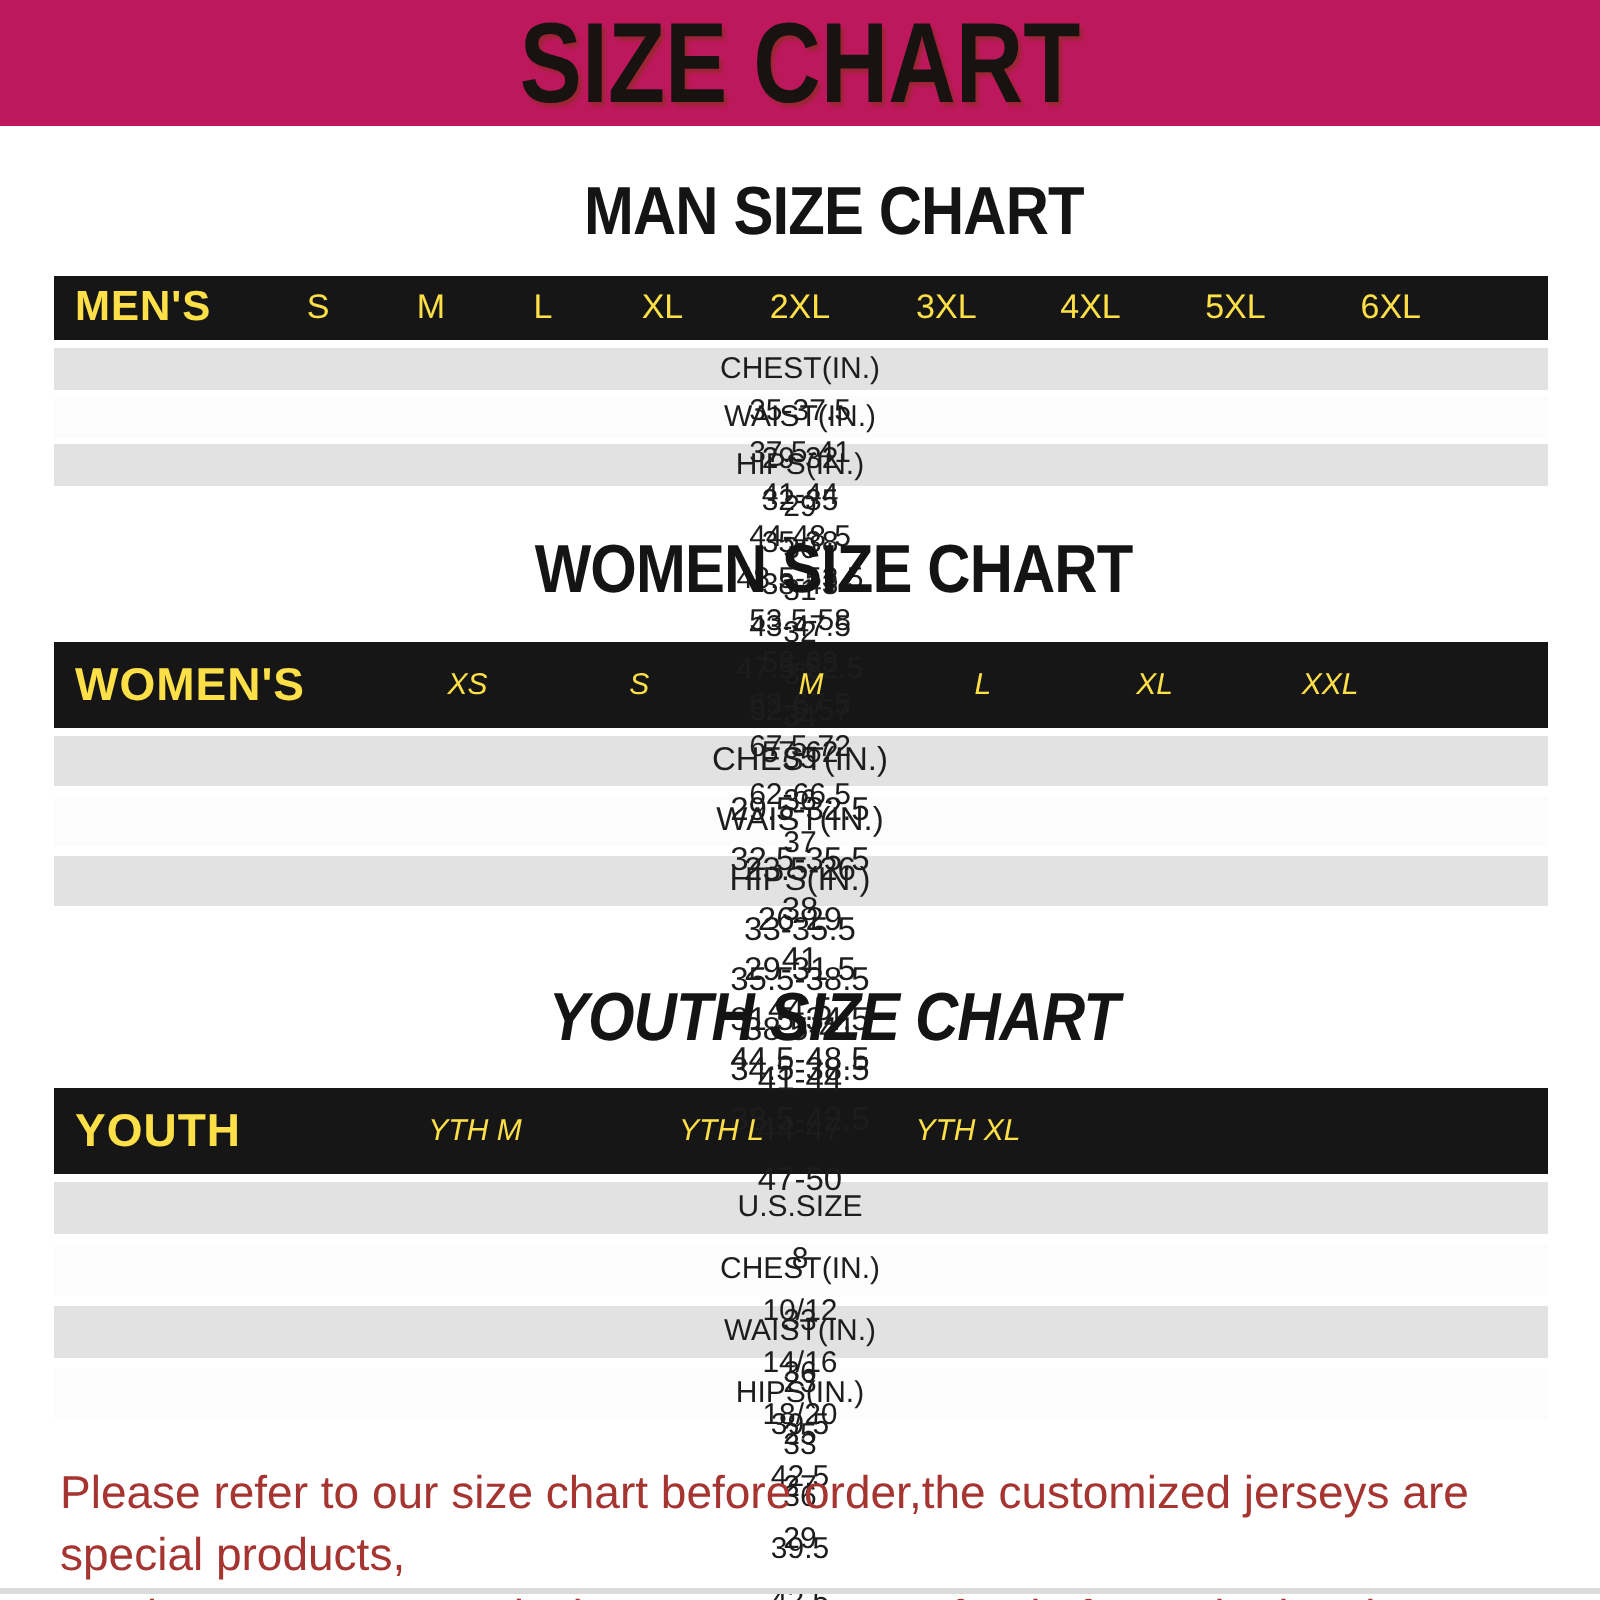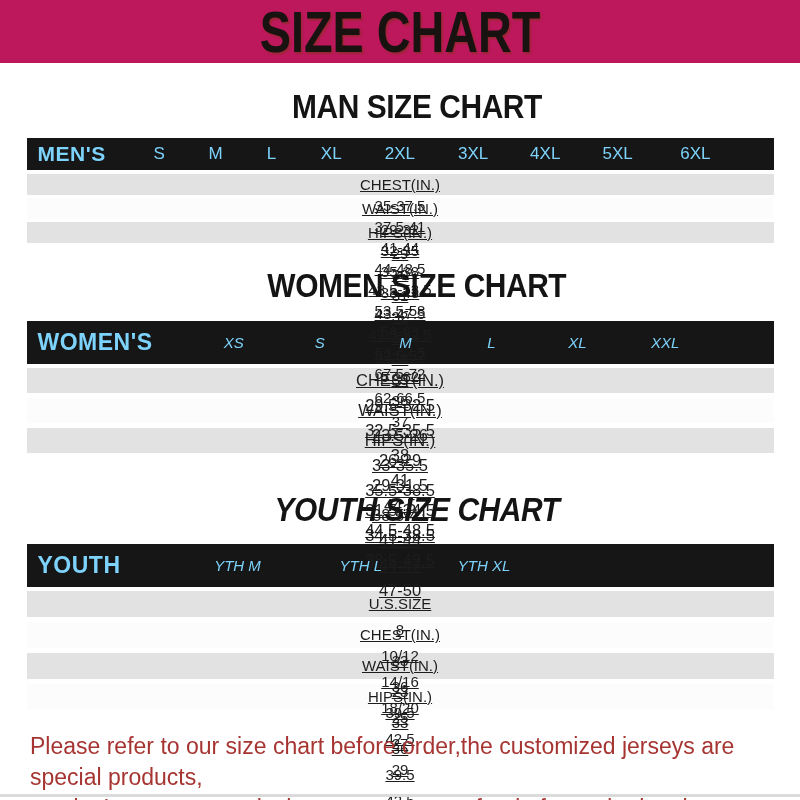--- a/index.html
+++ b/index.html
@@ -30,30 +30,30 @@
   .h-women{margin-top:25px;}
   .h-youth{margin-top:39px;font-style:italic;}
   
   .tbl{width:747px;margin:0 auto;}
   .tbl-man{margin-top:15px;}
   .tbl-women{margin-top:19px;}
   .tbl-youth{margin-top:18px;}
   .grid-men{display:grid;grid-template-columns:14% 7.5% 7.6% 7.4% 8.6% 9.8% 9.8% 9.5% 9.9% 10.9% 1fr;align-items:center;}
   .grid-women{display:grid;grid-template-columns:22% 11.5% 11.5% 11.5% 11.5% 11.5% 12% 1fr;align-items:center;margin-top:12px;}
   .grid-youth{display:grid;grid-template-columns:20% 16.5% 16.5% 16.5% 16.5% 1fr;align-items:center;}
-  .thead{background:#161616;color:#7dd3fc;}
+  .thead{background:#161616;color:#fde047;}
   .thead-men{height:32px;}
   .thead-big{height:43px;}
   .hlabel{font-weight:bold;padding-left:11px;letter-spacing:.5px;white-space:nowrap;}
   .thead-men .hlabel{font-size:21px;}
   .thead-big .hlabel{font-size:23px;}
   .hsize{text-align:center;white-space:nowrap;}
   .thead-men .hsize{font-size:17px;}
   .thead-big .hsize{font-size:15px;font-style:italic;}
-  .trow{color:#1d1d1d;text-decoration:underline;}
+  .trow{color:#1d1d1d;}
   .trow .rlabel,.trow .cell{text-align:center;white-space:nowrap;}
   .row-men{height:21px;line-height:21px;margin-top:3px;font-size:15px;}
   .row-women{height:25px;line-height:25px;margin-top:5px;font-size:16.5px;}
   .row-youth{height:26px;line-height:26px;margin-top:5px;font-size:15px;}
   .first-after-head{margin-top:4px;}
   .shade{background:#E2E2E2;}
   .light{background:#FCFCFC;}
   
   .note{margin:21px 0 0 30px;font-size:23px;line-height:31px;color:#A63532;}
   .bottom-line{position:absolute;left:0;right:0;bottom:3px;height:3px;background:#DBDBDB;}

